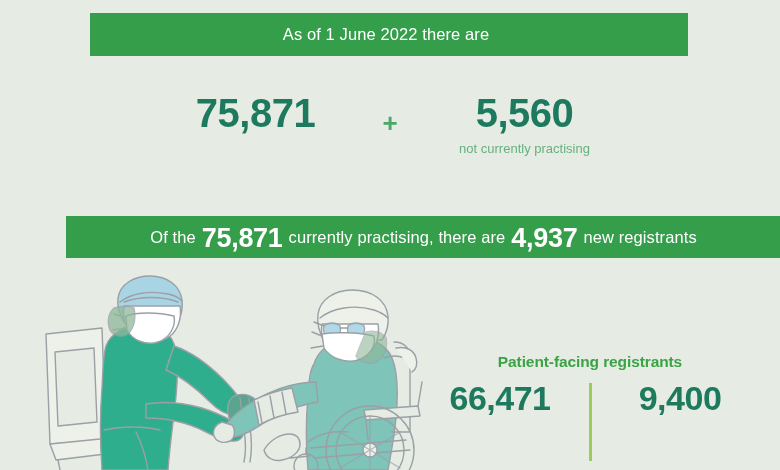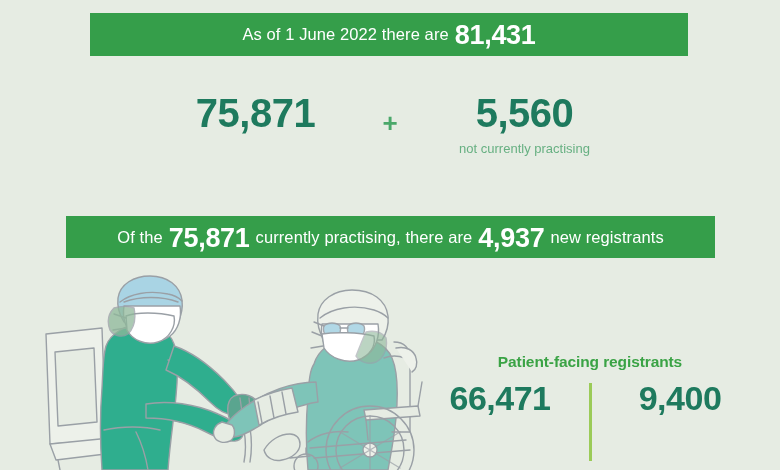--- a/index.html
+++ b/index.html
@@ -38,21 +38,21 @@
   }
   .banner-top {
     left: 90px;
     top: 13px;
     width: 598px;
     height: 43px;
   }
   .banner-mid {
     left: 66px;
     top: 216px;
-    width: 649px;
+    width: 715px;
     height: 42px;
   }
   .banner .txt {
     font-size: 16.5px;
     font-weight: 400;
     line-height: 1;
   }
   .banner .big {
     font-size: 27px;
     font-weight: 700;
@@ -164,21 +164,20 @@
     flex: 0 0 3px;
   }
 </style>
 </head>
 <body>
 
 <div class="infographic">
 
   <div class="banner banner-top">
     <span class="txt sp-r">As of 1 June 2022 there are</span>
-      <span class="big">81,431</span>
   </div>
 
   <div class="split-row">
     <div class="stat-block">
       <div class="stat-num">75,871</div>
     </div>
 
     <div class="plus-sign">+</div>
 
     <div class="stat-block">

